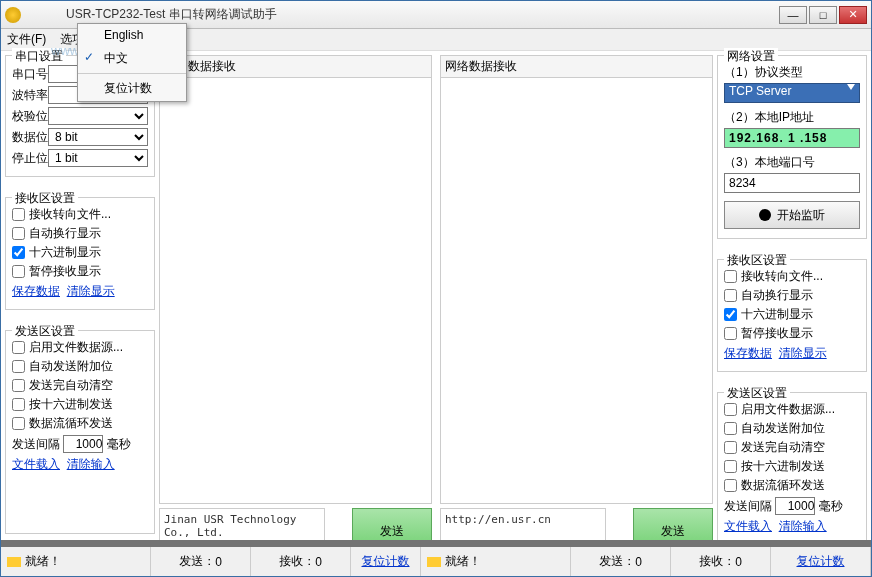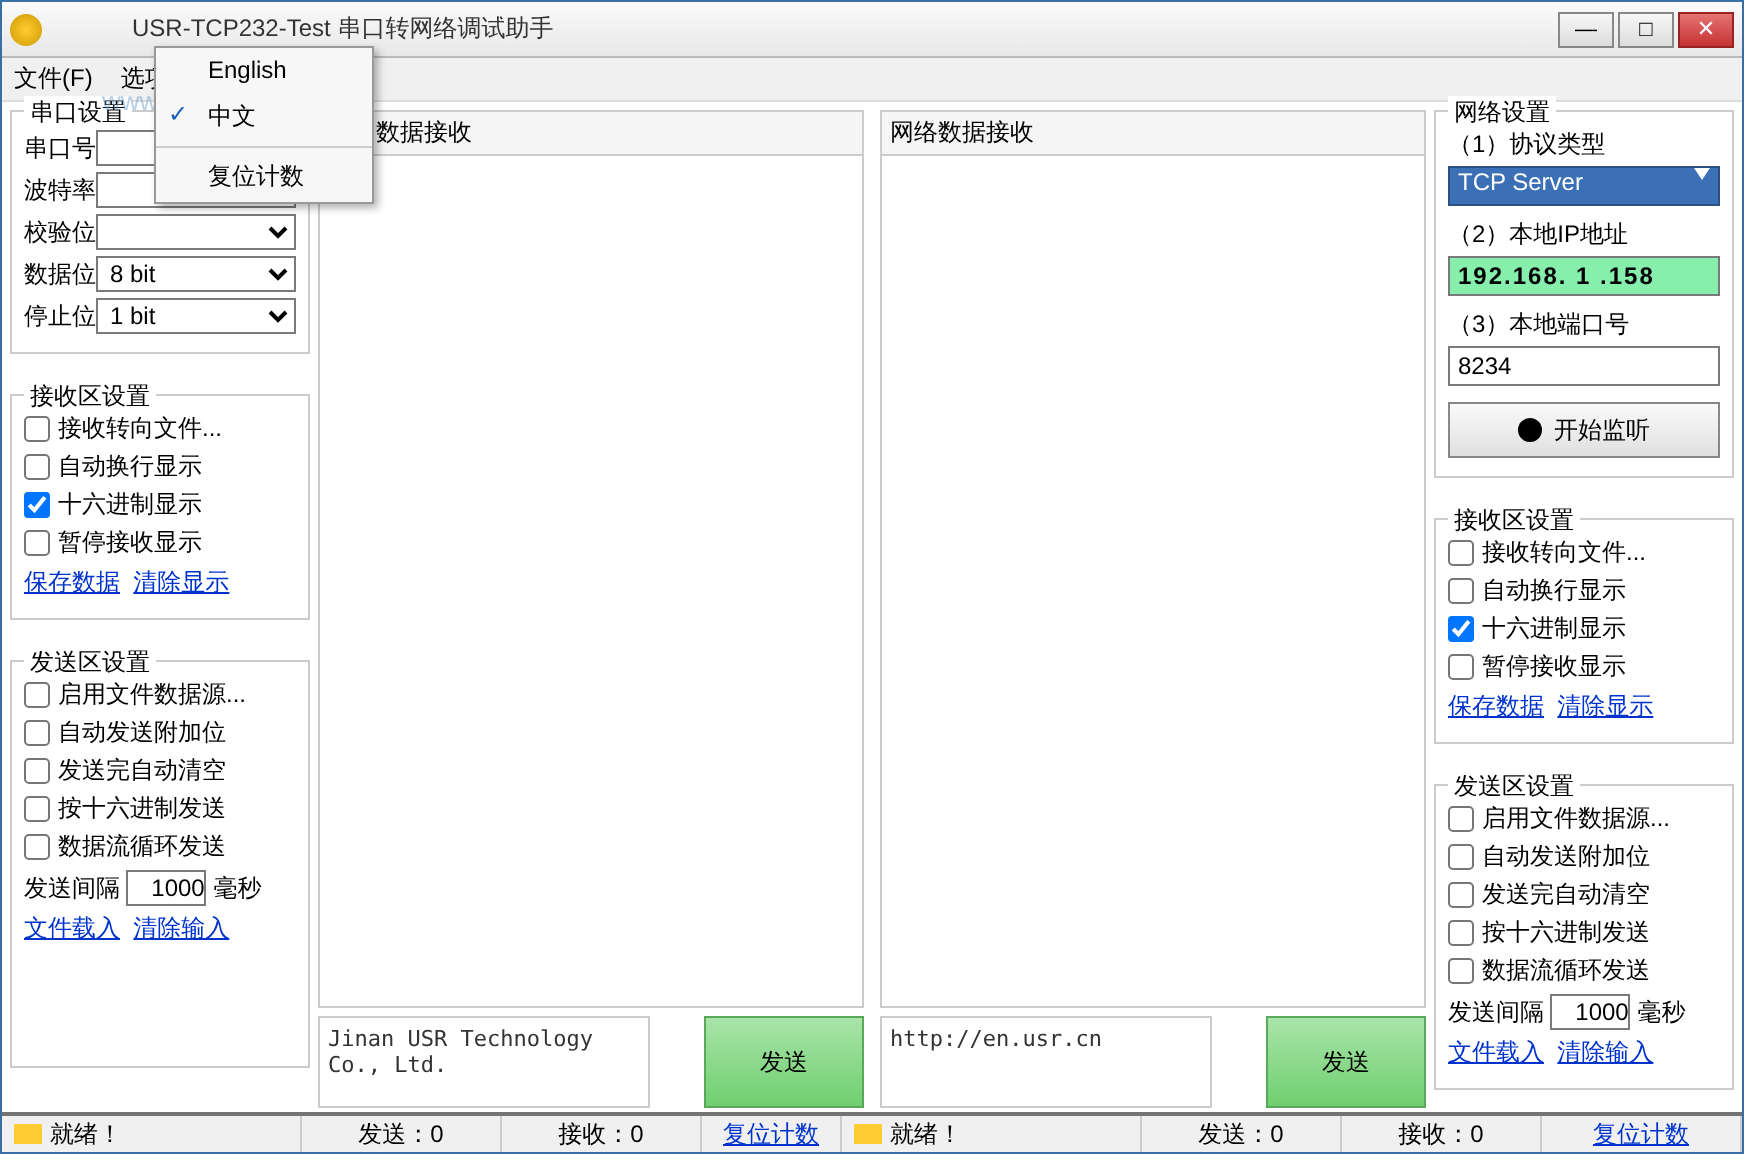--- a/index.html
+++ b/index.html
@@ -26,21 +26,21 @@
 .btn { background:linear-gradient(#fafafa,#e0e0e0); border:1px solid #888; height:28px; display:flex; align-items:center; justify-content:center; cursor:pointer; gap:6px; width:100%;}
 .dot { width:12px;height:12px;border-radius:50%;background:#000;}
 .chk { display:flex; align-items:center; gap:4px; margin:2px 0;}
 .chk input{width:13px;height:13px;}
 .link { color:#0033cc; text-decoration:underline; cursor:pointer;}
 .texthead { background:#f5f5f5; border:1px solid #ccc; border-bottom:none; padding:2px 4px;}
 .textarea { flex:1; border:1px solid #ccc; background:#fff; padding:4px; overflow:auto;}
 .sendrow { display:flex; margin-top:4px; height:46px;gap:28px;}
 .sendbox { flex:1; border:1px solid #ccc; padding:4px; font-family:monospace; font-size:11px; color:#333; overflow:hidden;}
 .sendbtn { width:80px; background:linear-gradient(#a9e4a9,#6fcf6f); border:1px solid #5aa85a; display:flex;align-items:center;justify-content:center; cursor:pointer; margin-left:-1px;}
-.statusbar { position:absolute; bottom:0; left:0; right:0; height:20px; background:#f0f0f0; border-top:2px solid #737373; display:flex; align-items:center;}
+.statusbar { position:absolute; bottom:0; left:0; right:0; height:36px; background:#f0f0f0; border-top:7px solid #737373; display:flex; align-items:center;}
 .status-seg { border-right:1px solid #ccc; height:100%; display:flex; align-items:center; padding:0 6px;}
 .status-seg.f { flex:1;}
 .netsel { background:#3b6fb6; color:#fff; border:1px solid #2a4f82; height:20px; display:flex; align-items:flex-start; justify-content:space-between; padding:0 4px; cursor:pointer;}
 .netsel .arrow{ width:0;height:0;border-left:4px solid transparent;border-right:4px solid transparent;border-top:6px solid #fff;}
 .ipbox { border:1px solid #7a7a7a; background:#86efac; height:20px; padding:0 4px; font-weight:bold; letter-spacing:1px; display:flex;align-items:center;}
 .txtbox{ border:1px solid #7a7a7a; background:#fff; height:20px; padding:0 4px; width:100%;}
 .dropdownmenu { position:absolute; top:22px; left:76px; width:110px; background:#f7f7f7; border:1px solid #999; box-shadow:2px 2px 4px rgba(0,0,0,.3); z-index:10;}
 .dropdownmenu .mi { padding:4px 8px 4px 26px; position:relative; cursor:pointer;}
 .dropdownmenu .mi.sep{ border-top:1px solid #ccc; margin-top:2px; padding-top:6px;}
 .dropdownmenu .check{ position:absolute; left:6px; color:#1a5fb4;}

